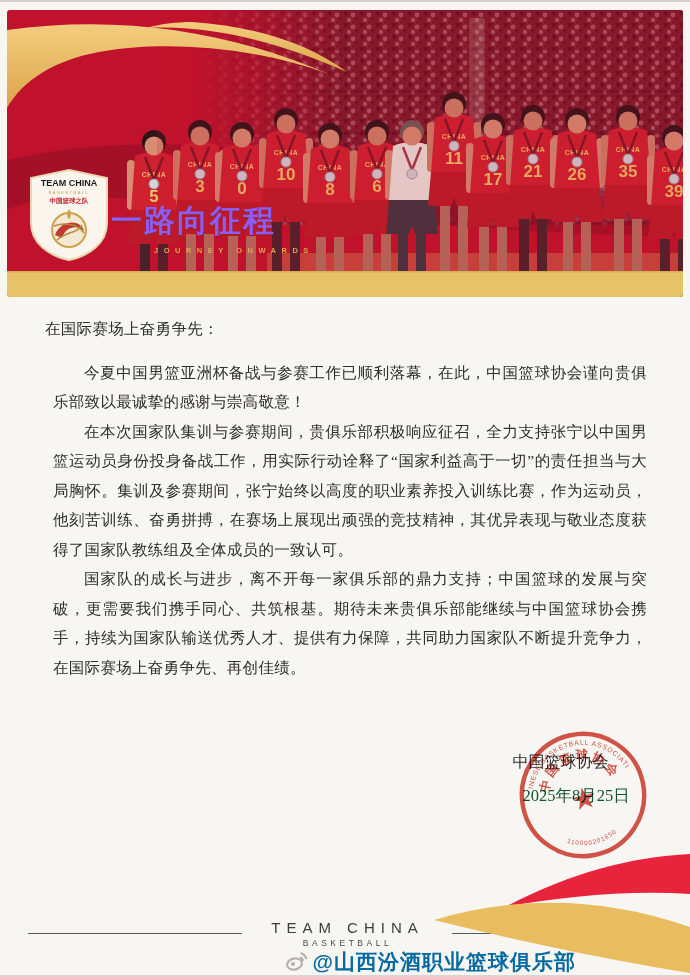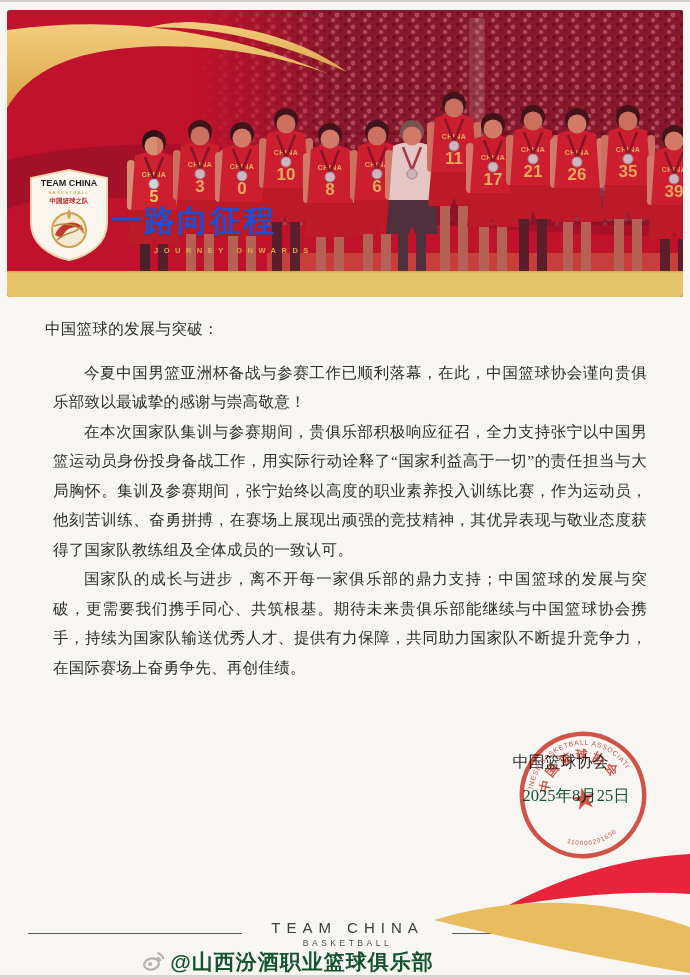--- a/index.html
+++ b/index.html
@@ -6,21 +6,21 @@
   body{width:690px;height:977px;background:#e8e6e2;font-family:"Liberation Serif","DejaVu Serif",serif;}
   .page{position:relative;width:690px;height:977px;background:#f7f6f3;overflow:hidden;
         border-top:2px solid #d2d0cc;border-bottom:2px solid #d8d6d2;box-sizing:border-box;}
 
   
   .banner{position:absolute;left:7px;top:8px;width:676px;height:287px;border-radius:3px;overflow:hidden;}
   .banner svg.scene{position:absolute;left:0;top:0;}
   .badge{position:absolute;left:20px;top:157px;width:84px;height:96px;}
   .title-wrap{position:absolute;left:104px;top:190px;width:220px;}
   .banner-title{font-family:"Liberation Sans","DejaVu Sans",sans-serif;font-weight:900;font-size:31px;
-      color:#1d4ed8;letter-spacing:2px;text-shadow:0 1px 1px rgba(90,50,10,.45);white-space:nowrap;}
+      color:#8b5cf6;letter-spacing:2px;text-shadow:0 1px 1px rgba(90,50,10,.45);white-space:nowrap;}
   .banner-subtitle{margin-top:4px;font-family:"Liberation Sans","DejaVu Sans",sans-serif;font-weight:bold;
       font-size:7.5px;color:#d8a74e;letter-spacing:5.5px;white-space:nowrap;padding-left:3px;margin-left:40px;}
 
   
   .letter{position:absolute;left:45px;top:312px;width:602px;color:#2e2e2e;font-size:15.5px;line-height:29.5px;
           text-align:justify;letter-spacing:.3px;}
   .letter p{margin:0;}
   .letter .salutation{margin-bottom:14px;}
   .letter .para{text-indent:2em;margin-left:8px;}
   .signature{position:absolute;left:488px;top:750px;width:145px;text-align:center;font-size:16px;color:#2e2e2e;}
@@ -30,21 +30,21 @@
   .stamp{position:absolute;left:514px;top:724px;width:138px;height:138px;mix-blend-mode:multiply;opacity:.85;}
 
   
   .fline{position:absolute;border-top:1.5px solid #5a5a5a;height:0;}
   .fline.left{left:28px;top:931px;width:214px;}
   .fline.right{left:452px;top:931px;width:168px;}
   .fteam{position:absolute;left:245px;top:917px;width:205px;text-align:center;
          font-family:"Liberation Sans","DejaVu Sans",sans-serif;font-size:15px;letter-spacing:6px;color:#3d3d3d;}
   .fsport{position:absolute;left:245px;top:936px;width:205px;text-align:center;
          font-family:"Liberation Sans","DejaVu Sans",sans-serif;font-size:8.5px;letter-spacing:3.5px;color:#4a4a4a;}
-  .watermark{position:absolute;left:0;top:946px;width:576px;text-align:center;color:#14532d;
+  .watermark{position:absolute;left:0;top:946px;width:576px;text-align:right;color:#0369a1;
          font-family:"Liberation Sans","DejaVu Sans",sans-serif;font-weight:bold;font-size:21px;letter-spacing:1px;}
   .watermark .wicon{vertical-align:-3px;margin-right:4px;}
 
   .ribbons{position:absolute;left:420px;top:845px;width:270px;height:132px;}
 </style>
 </head>
 <body>
 
 <div class="page">
 
@@ -294,21 +294,21 @@
       </svg>
     </div>
 
     <div class="title-wrap">
       <div class="banner-title">一路向征程</div>
       <div class="banner-subtitle">JOURNEY ONWARDS</div>
     </div>
   </div>
 
   <div class="letter">
-    <p class="salutation">中国篮球的发展与突破：</p>
+    <p class="salutation">在国际赛场上奋勇争先：</p>
     <p class="para">今夏中国男篮亚洲杯备战与参赛工作已顺利落幕，在此，中国篮球协会谨向贵俱乐部致以最诚挚的感谢与崇高敬意！</p>
     <p class="para">在本次国家队集训与参赛期间，贵俱乐部积极响应征召，全力支持张宁以中国男篮运动员身份投身备战工作，用实际行动诠释了“国家利益高于一切”的责任担当与大局胸怀。集训及参赛期间，张宁始终以高度的职业素养投入训练比赛，作为运动员，他刻苦训练、奋勇拼搏，在赛场上展现出顽强的竞技精神，其优异表现与敬业态度获得了国家队教练组及全体成员的一致认可。</p>
     <p class="para">国家队的成长与进步，离不开每一家俱乐部的鼎力支持；中国篮球的发展与突破，更需要我们携手同心、共筑根基。期待未来贵俱乐部能继续与中国篮球协会携手，持续为国家队输送优秀人才、提供有力保障，共同助力国家队不断提升竞争力，在国际赛场上奋勇争先、再创佳绩。</p>
   </div>
 
   <div class="signature">中国篮球协会</div>
   <div class="date">2025年8月25日</div>
 
   <svg class="stamp" viewBox="0 0 140 140">
     <defs>

